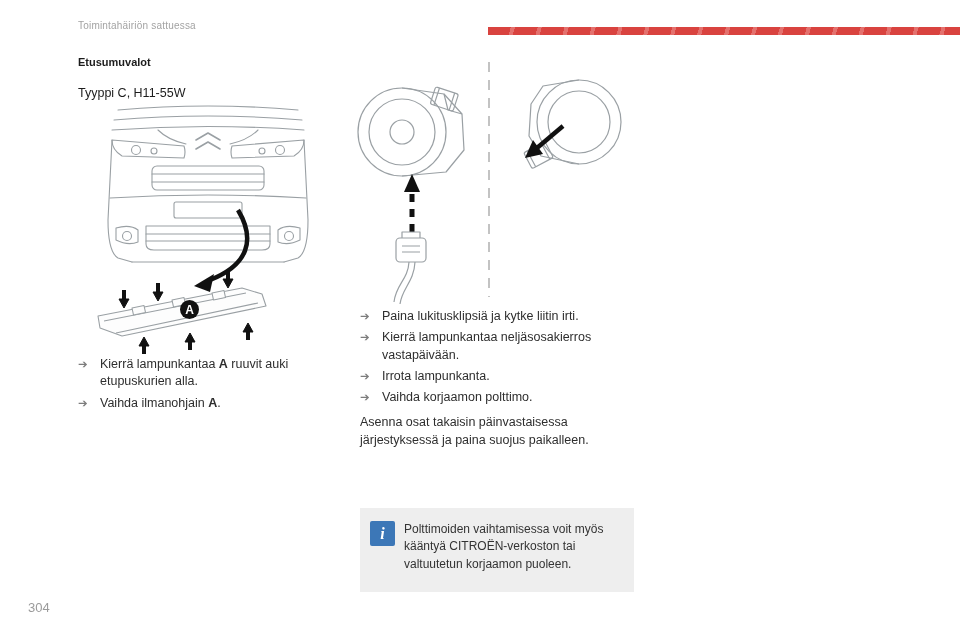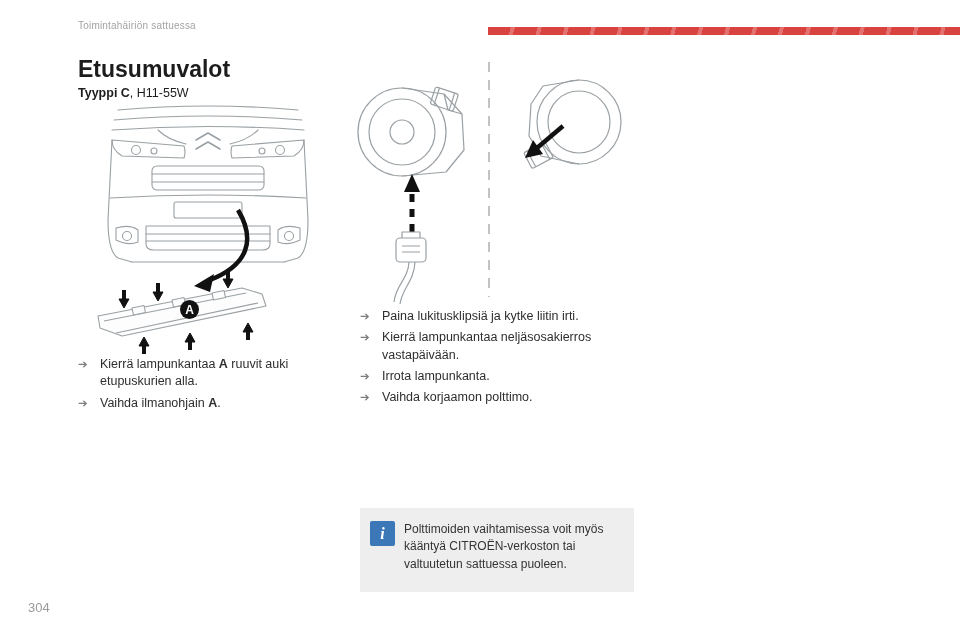--- a/index.html
+++ b/index.html
@@ -17,27 +17,27 @@
     position:absolute; left:78px; top:20px;
     font-size:10px; color:#a3a3a3; letter-spacing:.2px;
   }
   .red-bar {
     position:absolute; left:488px; top:27px; width:472px; height:8px;
     background:repeating-linear-gradient(105deg,#d9433f 0 22px,#e4716e 22px 26px);
   }
 
   .title {
     position:absolute; left:78px; top:56px;
-    font-size:23px; font-weight:bold; color:#1c1c1c;
+    font-size:11px; font-weight:bold; color:#1c1c1c;
   }
   .subtitle {
     position:absolute; left:78px; top:86px;
     font-size:12.5px; color:#1c1c1c;
   }
-  .subtitle b { font-weight:bold; }
+  .subtitle b { font-weight:normal; }
 
   .fig { position:absolute; }
   .fig-car   { left:88px;  top:100px; width:240px; height:258px; }
   .fig-lamp1 { left:352px; top:70px;  width:135px; height:235px; }
   .fig-lamp2 { left:505px; top:70px;  width:125px; height:130px; }
   .fig svg { width:100%; height:100%; display:block; }
 
   .dashed-divider {
     position:absolute; left:488px; top:62px; width:2px; height:235px;
     background:repeating-linear-gradient(#c3c3c3 0 10px, transparent 10px 18px);
@@ -212,22 +212,23 @@
       <span class="txt">Kierrä lampunkantaa neljäsosakierros vastapäivään.</span>
     </div>
     <div class="step">
       <span class="bullet">➔</span>
       <span class="txt">Irrota lampunkanta.</span>
     </div>
     <div class="step">
       <span class="bullet">➔</span>
       <span class="txt">Vaihda korjaamon polttimo.</span>
     </div>
+    <p class="closing">Asenna osat takaisin päinvastaisessa järjestyksessä ja paina suojus paikalleen.</p>
   </div>
 
   <div class="info-box">
     <div class="info-icon">i</div>
-    <div class="info-text">Polttimoiden vaihtamisessa voit myös kääntyä CITROËN-verkoston tai valtuutetun sattuessa puoleen.</div>
+    <div class="info-text">Polttimoiden vaihtamisessa voit myös kääntyä CITROËN-verkoston tai valtuutetun korjaamon puoleen.</div>
   </div>
 
   <div class="page-number">304</div>
 
 </div>
 
 </body></html>

